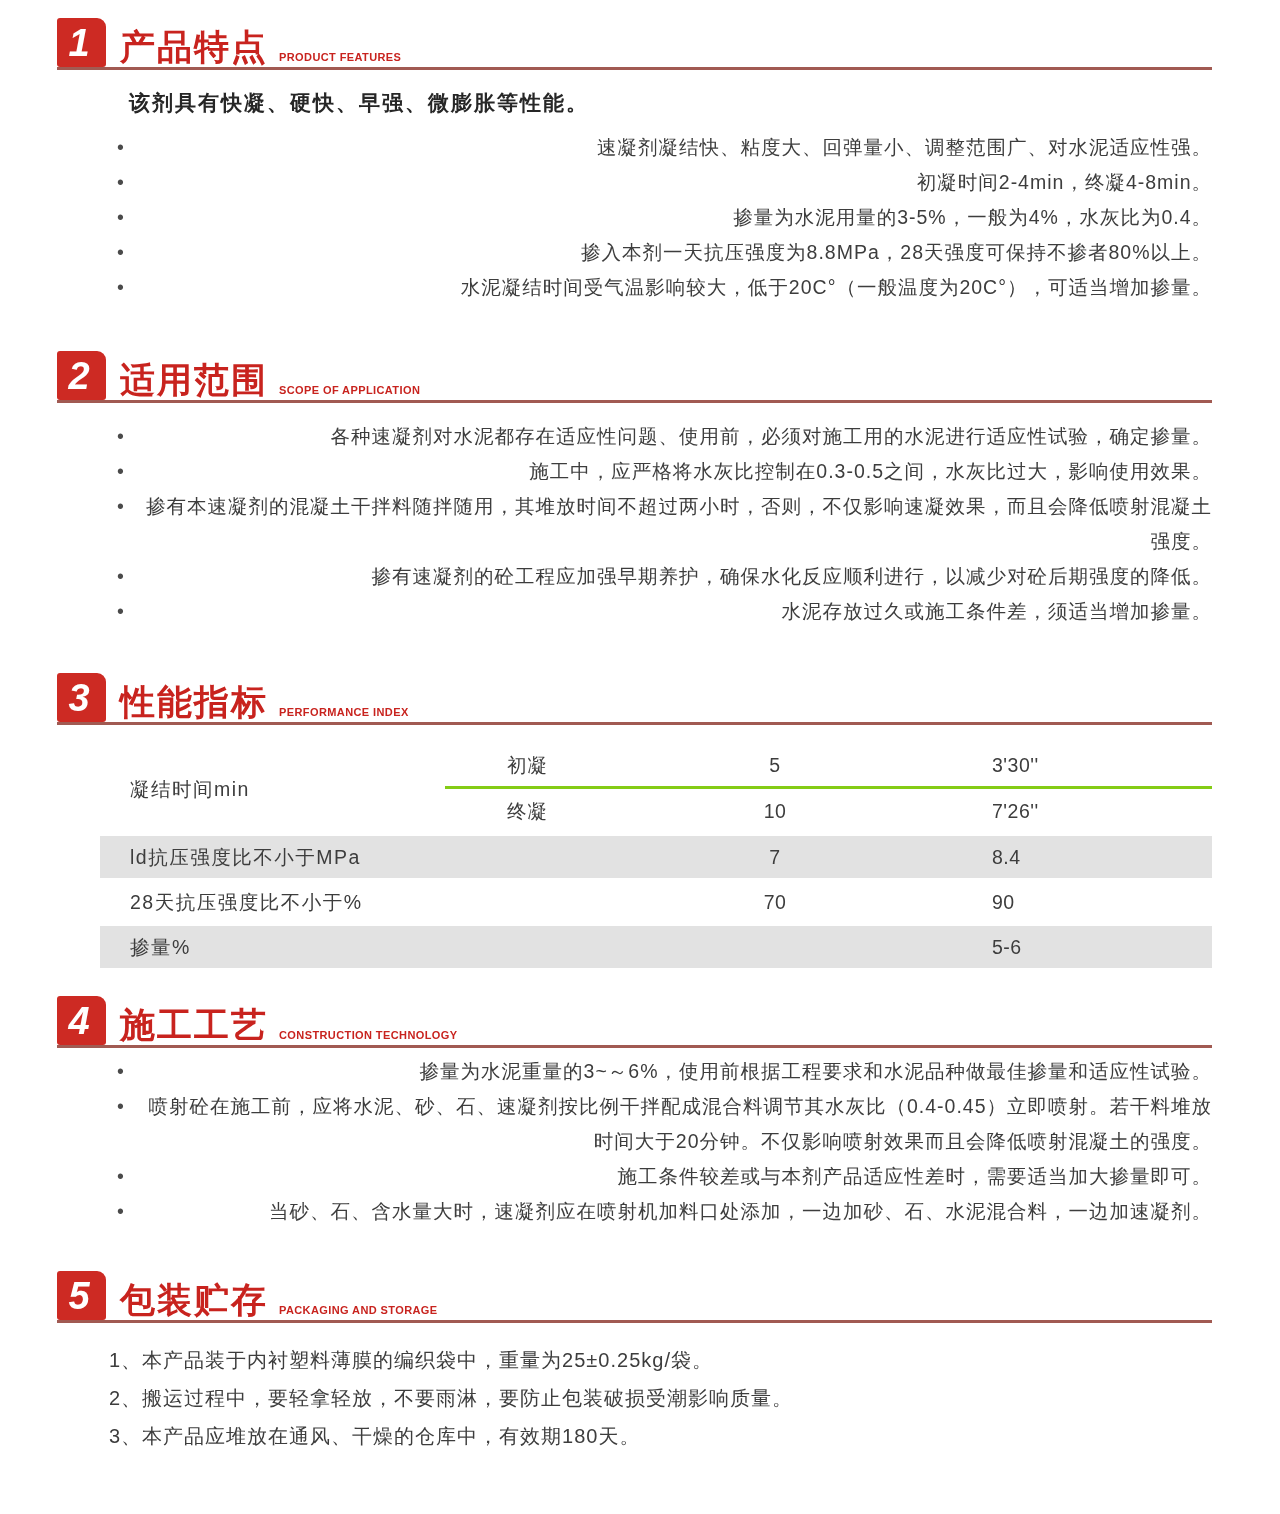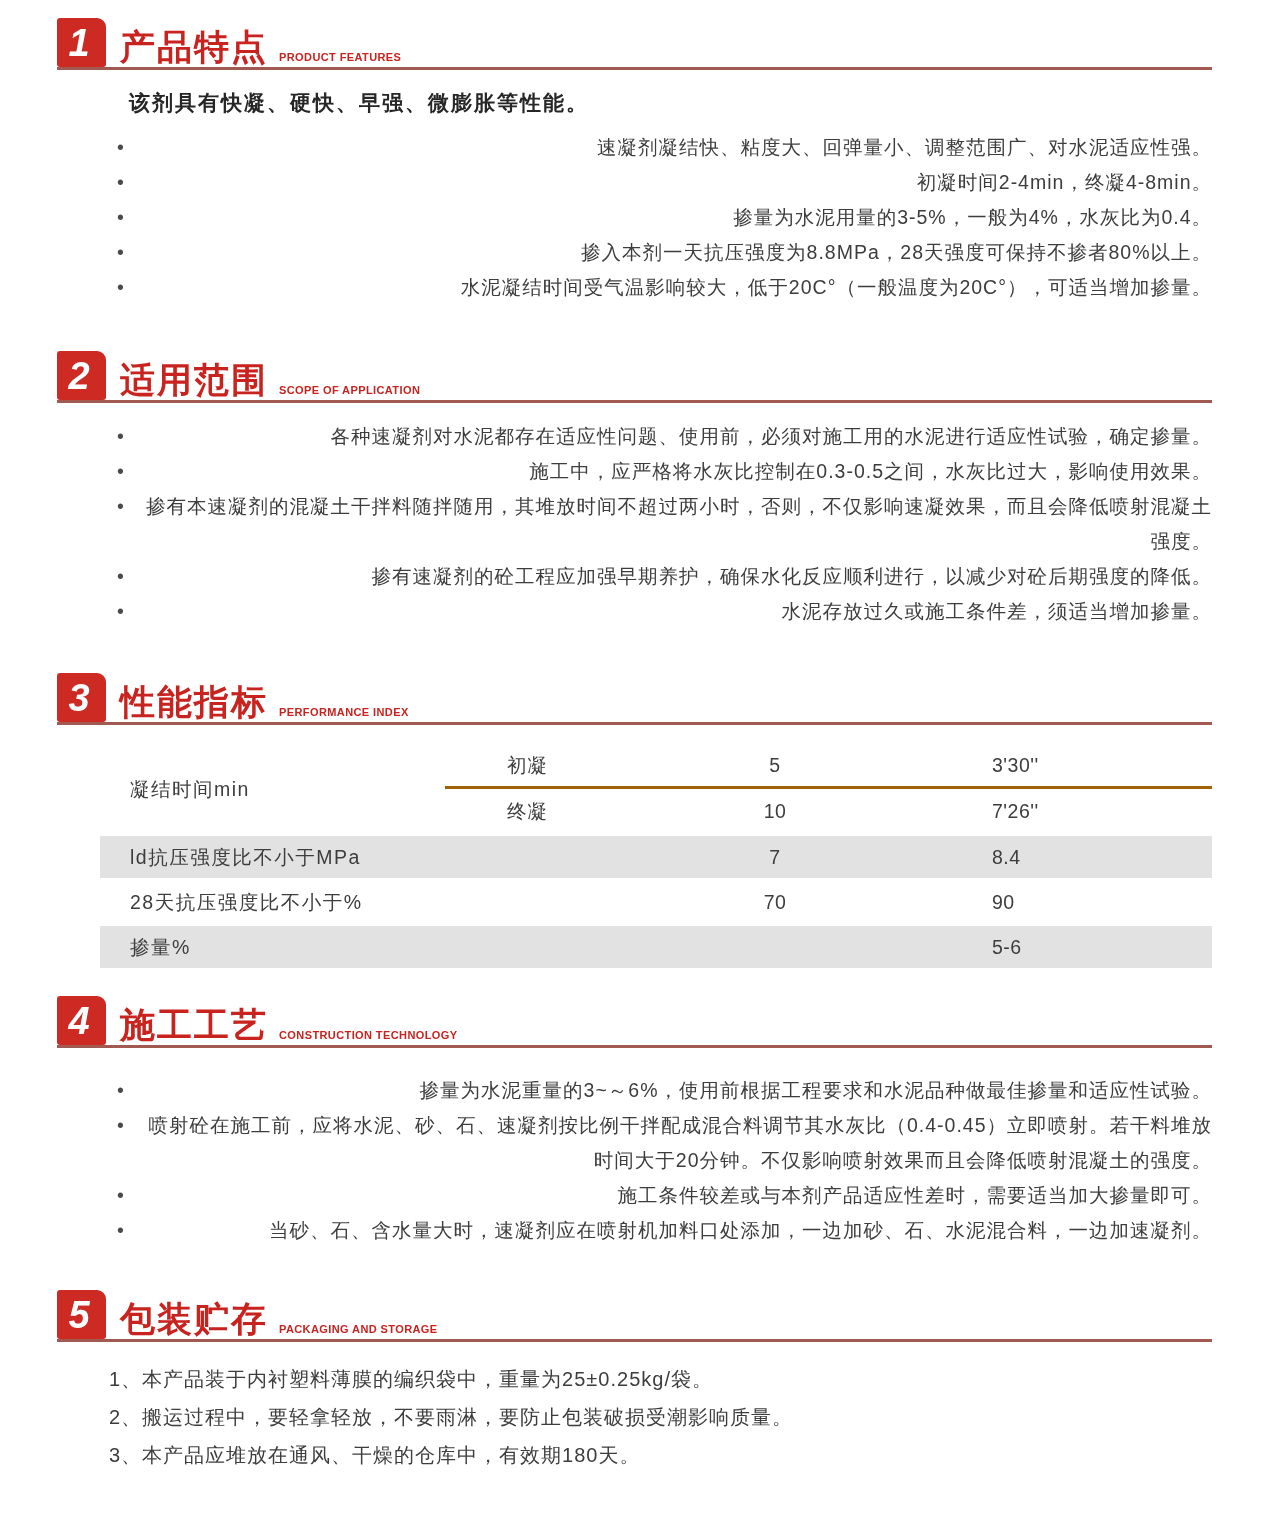--- a/index.html
+++ b/index.html
@@ -64,21 +64,21 @@
   .c1 { padding-left:30px; letter-spacing:1.5px; }
   .c2 { text-align:center; letter-spacing:0.5px; }
   .c3 { padding-left:52px; letter-spacing:0.5px; }
 
   .t-group { display:grid; grid-template-columns:345px 1fr; margin-bottom:3px; }
   .g-label { display:flex; align-items:center; padding-left:30px; letter-spacing:1.5px; }
   .g-row {
     display:grid; grid-template-columns:165px 330px 1fr;
     align-items:center; height:44px;
   }
-  .g-row.first { border-bottom:3px solid #a16207; }
+  .g-row.first { border-bottom:3px solid #84cc16; }
   .g-sub { text-align:center; letter-spacing:1px; }
 
   
   #sec1 { padding-top:20px; }
   #sec2 { margin-top:48px; }
   #sec3 { margin-top:46px; }
   #sec4 { margin-top:30px; }
   #sec5 { margin-top:44px; }
 </style>
 </head>
@@ -158,21 +158,21 @@
     </div>
   </div>
 </div>
 
 <div class="section" id="sec4">
   <div class="sec-head">
     <div class="badge">4</div>
     <div class="title-zh">施工工艺</div>
     <div class="title-en">CONSTRUCTION TECHNOLOGY</div>
   </div>
-  <ul class="bullets" style="margin-top:25px;">
+  <ul class="bullets" style="margin-top:6px;">
     <li>掺量为水泥重量的3~～6%，使用前根据工程要求和水泥品种做最佳掺量和适应性试验。</li>
     <li>喷射砼在施工前，应将水泥、砂、石、速凝剂按比例干拌配成混合料调节其水灰比（0.4-0.45）立即喷射。若干料堆放时间大于20分钟。不仅影响喷射效果而且会降低喷射混凝土的强度。</li>
     <li>施工条件较差或与本剂产品适应性差时，需要适当加大掺量即可。</li>
     <li>当砂、石、含水量大时，速凝剂应在喷射机加料口处添加，一边加砂、石、水泥混合料，一边加速凝剂。</li>
   </ul>
 </div>
 
 <div class="section" id="sec5">
   <div class="sec-head">
     <div class="badge">5</div>

